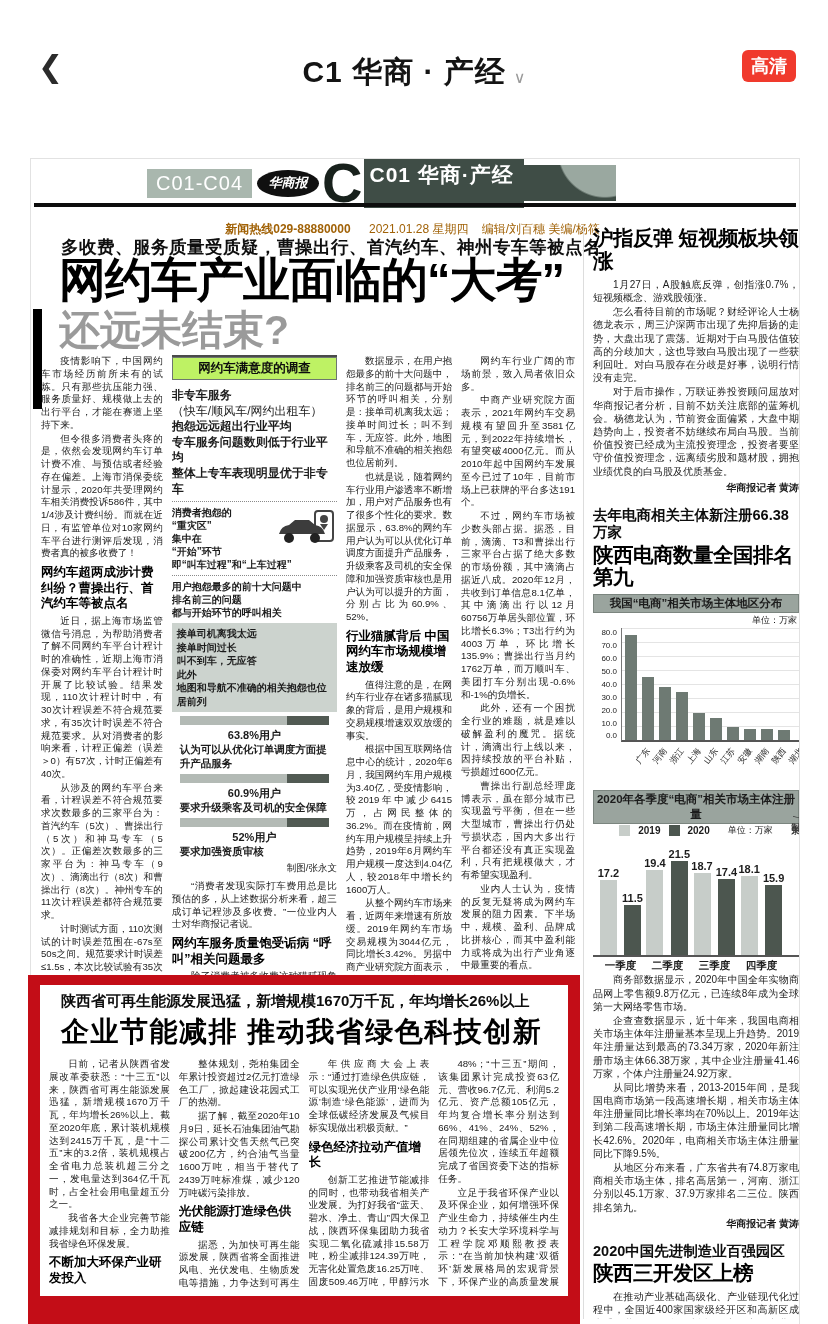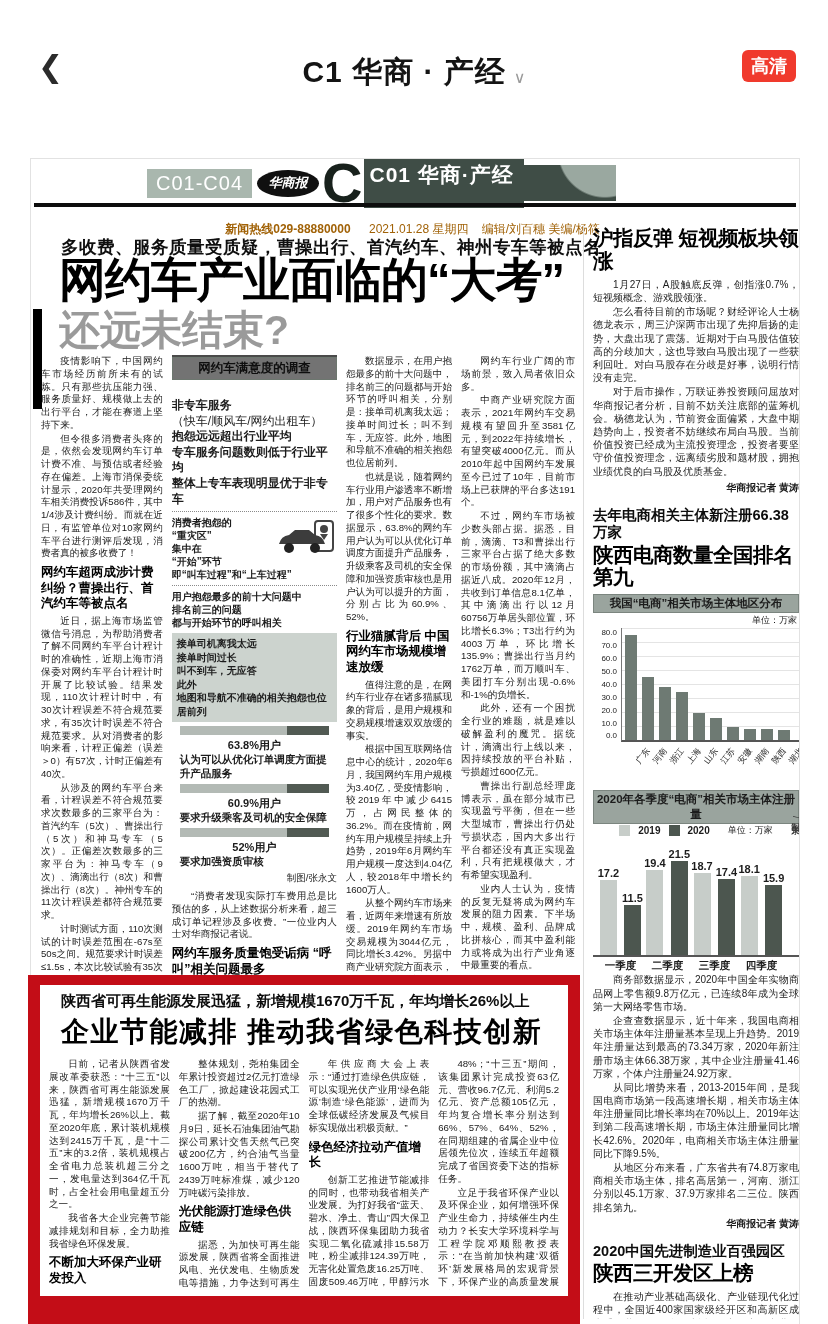--- a/index.html
+++ b/index.html
@@ -39,22 +39,22 @@
   .lead-col{overflow:hidden;}
   .lead-col:nth-child(1){width:124px;}
   .lead-col:nth-child(2){width:168px;}
   .lead-col:nth-child(3){width:108px;}
   .lead-col:nth-child(4){width:116px;}
   .bp{font-size:9.6px;line-height:1.33;text-align:justify;text-indent:2em;margin:0 0 1px;color:#1a1a1a;}
   .colhead{font-size:12.5px;font-weight:bold;line-height:1.25;margin:5px 0 3px;color:#000;}
   .credit{text-align:right;font-size:10px;font-weight:bold;margin-top:3px;}
   
   .survey{border-top:2px solid #4a4a4a;margin-bottom:5px;}
-  .survey-title{background:#737373;border:1px solid #6d776f;color:#0e0e0e;font-weight:bold;font-size:12.5px;
-                text-align:center;padding:2px 0;margin-bottom:18px;}
+  .survey-title{background:#bef264;border:1px solid #6d776f;color:#0e0e0e;font-weight:bold;font-size:12.5px;
+                text-align:center;padding:2px 0;margin-bottom:8px;}
   .sv-line{font-size:12px;line-height:1.3;}
   .sv-bold{font-weight:bold;}
   .sv-div{border-top:1px dotted #8a8a8a;margin:4px 0;}
   .sv-fig{display:flex;align-items:center;gap:4px;}
   .sv-fig-lines{flex:1;}
   .sv-note{font-size:10px;font-weight:bold;line-height:1.3;}
   .sv-panel{background:#ccd3ce;padding:4px 5px;margin:4px 0;}
   .sv-panel div{font-size:10px;font-weight:bold;line-height:1.35;}
   .stat{margin:3px 8px;}
   .statbar{height:9px;background:linear-gradient(90deg,#b3bab5 72%,#515a53 72%);margin:3px 0;}
@@ -382,18 +382,18 @@
           <p class="bp">据了解，截至2020年10月9日，延长石油集团油气勘探公司累计交售天然气已突破200亿方，约合油气当量1600万吨，相当于替代了2439万吨标准煤，减少120万吨碳污染排放。</p>
           <div class="colhead">光伏能源打造绿色供应链</div>
           <p class="bp">据悉，为加快可再生能源发展，陕西省将全面推进风电、光伏发电、生物质发电等措施，力争达到可再生能源装机规模占电力总装机50%，发电量占全社会用电量40%，推动可再生能源由替代能源向主力能源转变。</p>
         </div>
         <div class="hi-col">
           <p class="bp">年供应商大会上表示：“通过打造绿色供应链，可以实现光伏产业用‘绿色能源’制造‘绿色能源’，进而为全球低碳经济发展及气候目标实现做出积极贡献。”</p>
           <div class="colhead">绿色经济拉动产值增长</div>
           <p class="bp">创新工艺推进节能减排的同时，也带动我省相关产业发展。为打好我省“蓝天、碧水、净土、青山”四大保卫战，陕西环保集团助力我省实现二氧化硫减排15.58万吨，粉尘减排124.39万吨，无害化处置危废16.25万吨、固废509.46万吨，甲醇污水处理10.63万立方米等，为全省打好污染防治攻坚战贡献了重要力量。</p>
         </div>
         <div class="hi-col">
-          <p class="bp">48%；“十三五”期间，该集团累计完成投资63亿元、营收96.7亿元、利润5.2亿元、资产总额105亿元，年均复合增长率分别达到66%、57%、64%、52%，在同期组建的省属企业中位居领先位次，连续五年超额完成了省国资委下达的指标任务。</p>
+          <p class="bp">48%；“十三五”期间，该集团累计完成投资63亿元、营收96.7亿元、利润5.2亿元、资产总额105亿元，年均复合增长率分别达到66%、41%、24%、52%，在同期组建的省属企业中位居领先位次，连续五年超额完成了省国资委下达的指标任务。</p>
           <p class="bp">立足于我省环保产业以及环保企业，如何增强环保产业生命力，持续催生内生动力？长安大学环境科学与工程学院邓顺熙教授表示：“在当前加快构建‘双循环’新发展格局的宏观背景下，环保产业的高质量发展将迎来重大机遇。在危机中育新机、于变局中开新局，环保产业和环保企业大有可为。传统环保企业要摆脱紧箍咒，还要主动布局，强化科技攻关，大力培育核心技术、核心产品和核心服务能力，以创新驱动引领环保产业发展，抢占行业制高点。”</p>
         </div>
       </div>
   </div>
 </div>
 
 </body></html>

